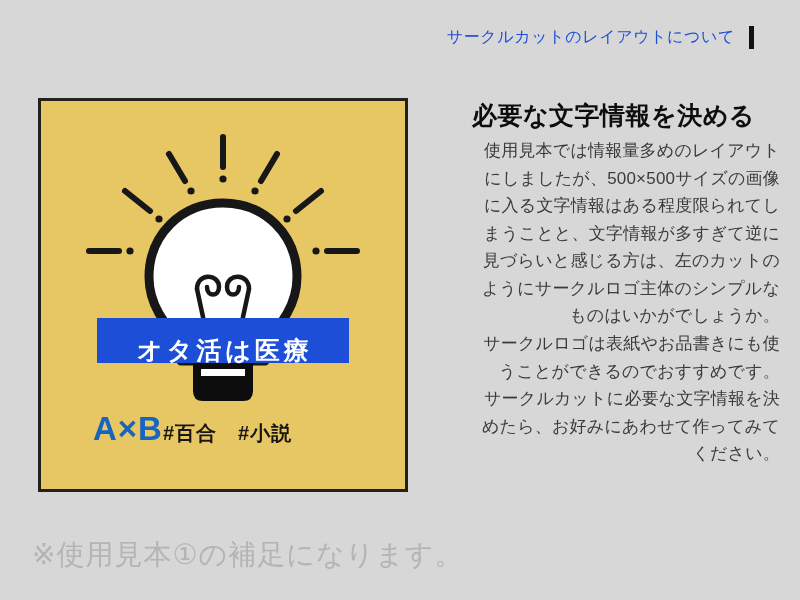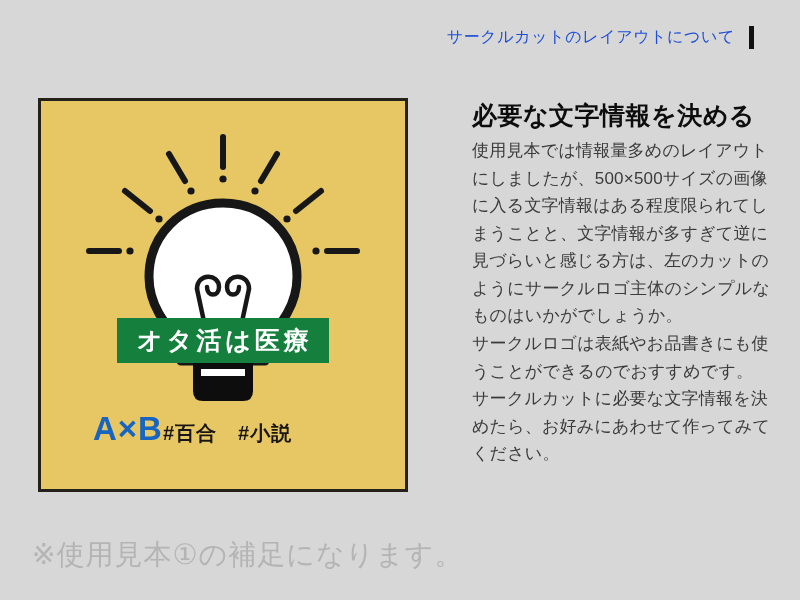--- a/index.html
+++ b/index.html
@@ -68,25 +68,25 @@
     height: 280px;
     display: block;
   }
 
   
   .banner {
     position: absolute;
     left: 50%;
     transform: translateX(-50%);
     top: 217px;
-    width: 212px;
+    width: 252px;
     height: 45px;
-    background: #15803d;
+    background: #1d4ed8;
     display: flex;
-    align-items: center;
+    align-items: flex-end;
     justify-content: center;
   }
   .banner-text {
     color: #ffffff;
     font-size: 25px;
     font-weight: 700;
     letter-spacing: 4px;
     line-height: 1;
     white-space: nowrap;
     padding-left: 4px;
@@ -133,21 +133,21 @@
     margin-bottom: 6px;
     white-space: nowrap;
   }
   .content-body {
     font-size: 17px;
     font-weight: 400;
     color: #3b3b3b;
     line-height: 1.62;
     letter-spacing: 0.2px;
   }
-  .content-body p { margin: 0; }
+  .content-body p { margin: 0; text-align: right; }
 
   
   .caption {
     position: absolute;
     left: 32px;
     bottom: 28px;
     font-size: 28px;
     font-weight: 400;
     color: #b4b4b4;
     letter-spacing: 1px;

